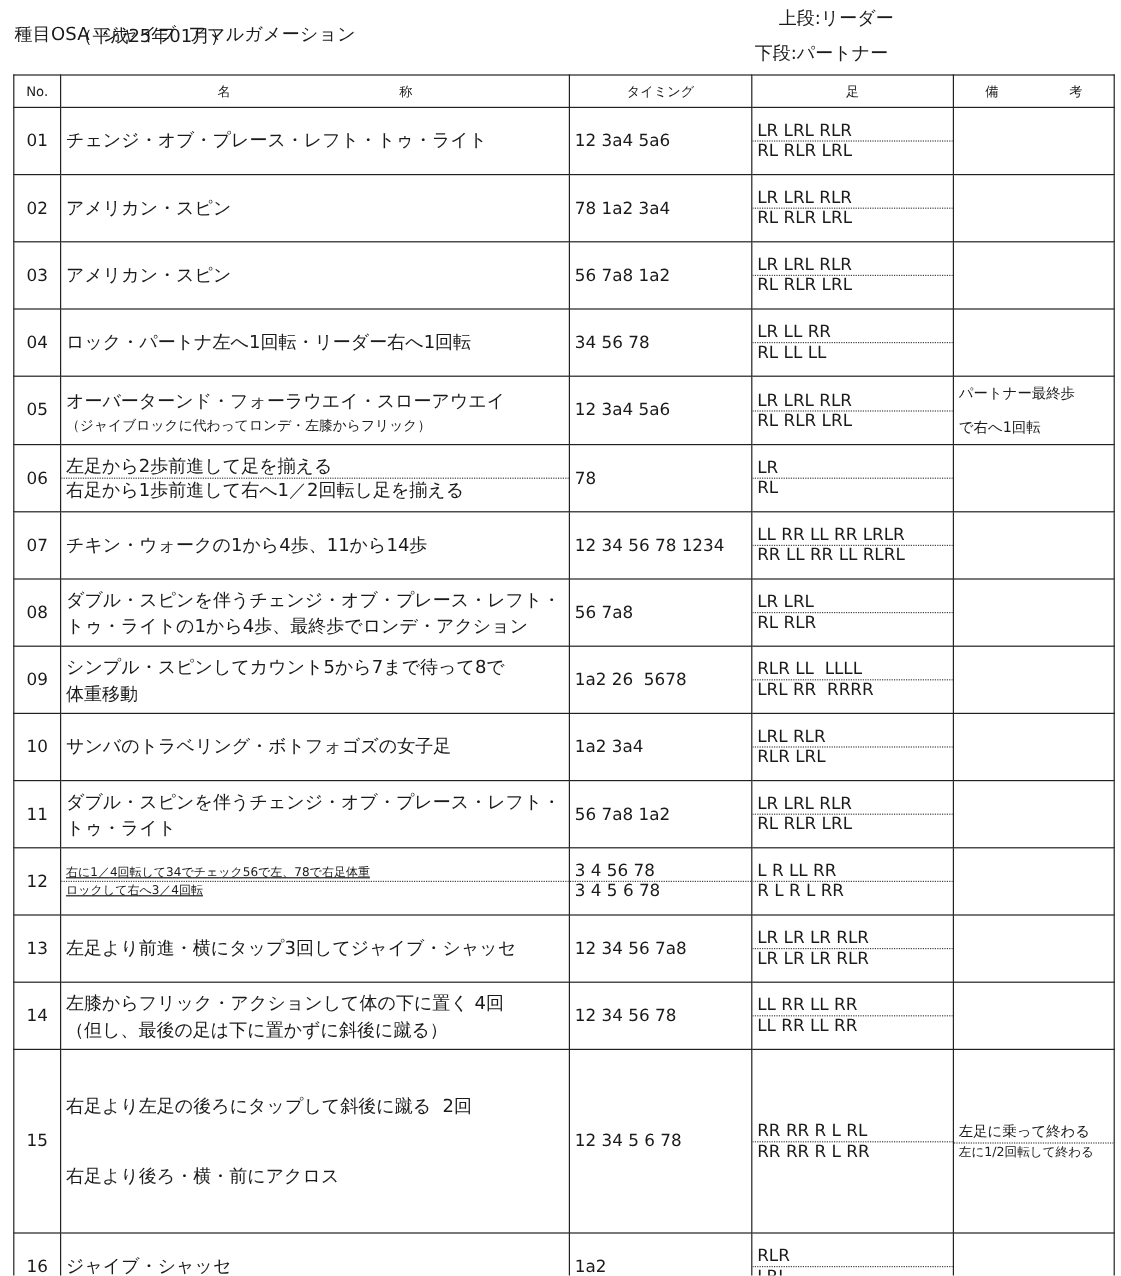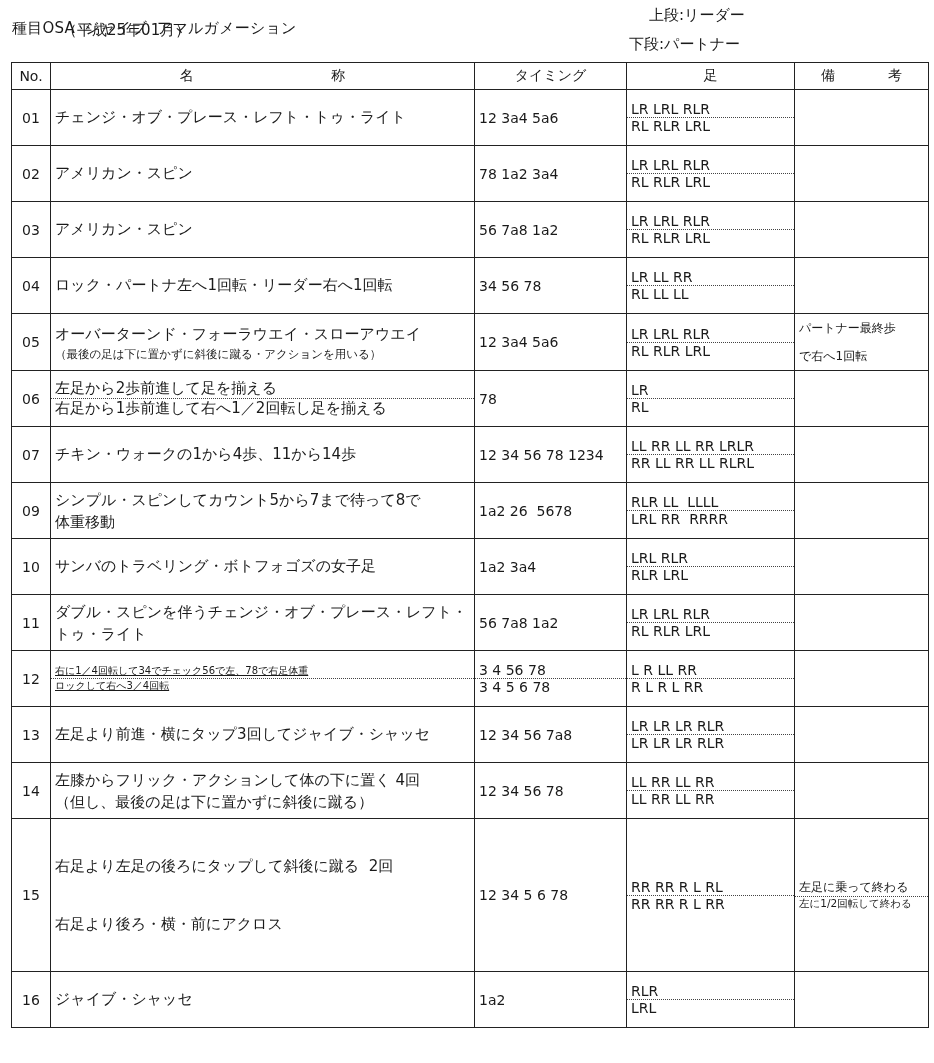--- a/index.html
+++ b/index.html
@@ -19,21 +19,21 @@
     width: 917px;
   }
   table.steps td, table.steps th {
     border: 1.5px solid #222;
     padding: 0;
     font-weight: normal;
     vertical-align: middle;
     overflow: hidden;
     white-space: nowrap;
   }
-  table.steps th { height: 26px; font-size: 14px; text-align: center; }
+  table.steps th { height: 26px; font-size: 11px; text-align: center; }
   .col-no { width: 39px; }
   .col-name { width: 424px; }
   .col-timing { width: 152px; }
   .col-foot { width: 168px; }
   .col-notes { width: 134px; }
 
   td.no { text-align: center; font-size: 14px; }
   td.name { padding-left: 4px !important; font-size: 15px; }
   td.name .sub { font-size: 11.5px; display: block; margin-top: 2px; }
   td.name .l2 { display: block; line-height: 22px; }
@@ -138,21 +138,21 @@
             <div>RL LL LL</div>
           </div>
         </td>
       <td class="notes"></td>
     </tr>
 
     <tr class="row">
       <td class="no">05</td>
       <td class="name">
         <span class="l2">オーバーターンド・フォーラウエイ・スローアウエイ</span>
-        <span class="sub">（最後の足は下に置かずに斜後に蹴る・アクションを用いる）</span>
+        <span class="sub">（ジャイブロックに代わってロンデ・左膝からフリック）</span>
       </td>
       <td class="timing">12 3a4 5a6</td>
       <td class="foot">
           <div class="split">
             <div class="top">LR LRL RLR</div>
             <div>RL RLR LRL</div>
           </div>
         </td>
       <td class="notes notes-wrap">
         <div>パートナー最終歩</div>
@@ -184,20 +184,35 @@
       <td class="timing">12 34 56 78 1234</td>
       <td class="foot">
           <div class="split">
             <div class="top">LL RR LL RR LRLR</div>
             <div>RR LL RR LL RLRL</div>
           </div>
         </td>
       <td class="notes"></td>
     </tr>
 
+    <tr class="row">
+      <td class="no">08</td>
+      <td class="name">
+        <span class="l2">ダブル・スピンを伴うチェンジ・オブ・プレース・レフト・</span>
+        <span class="l2">トゥ・ライトの1から4歩、最終歩でロンデ・アクション</span>
+      </td>
+      <td class="timing">56 7a8</td>
+      <td class="foot">
+          <div class="split">
+            <div class="top">LR LRL</div>
+            <div>RL RLR</div>
+          </div>
+        </td>
+      <td class="notes"></td>
+    </tr>
 
     <tr class="row">
       <td class="no">09</td>
       <td class="name">
         <span class="l2">シンプル・スピンしてカウント5から7まで待って8で</span>
         <span class="l2">体重移動</span>
       </td>
       <td class="timing" style="white-space:pre;">1a2 26  5678</td>
       <td class="foot">
           <div class="split">

